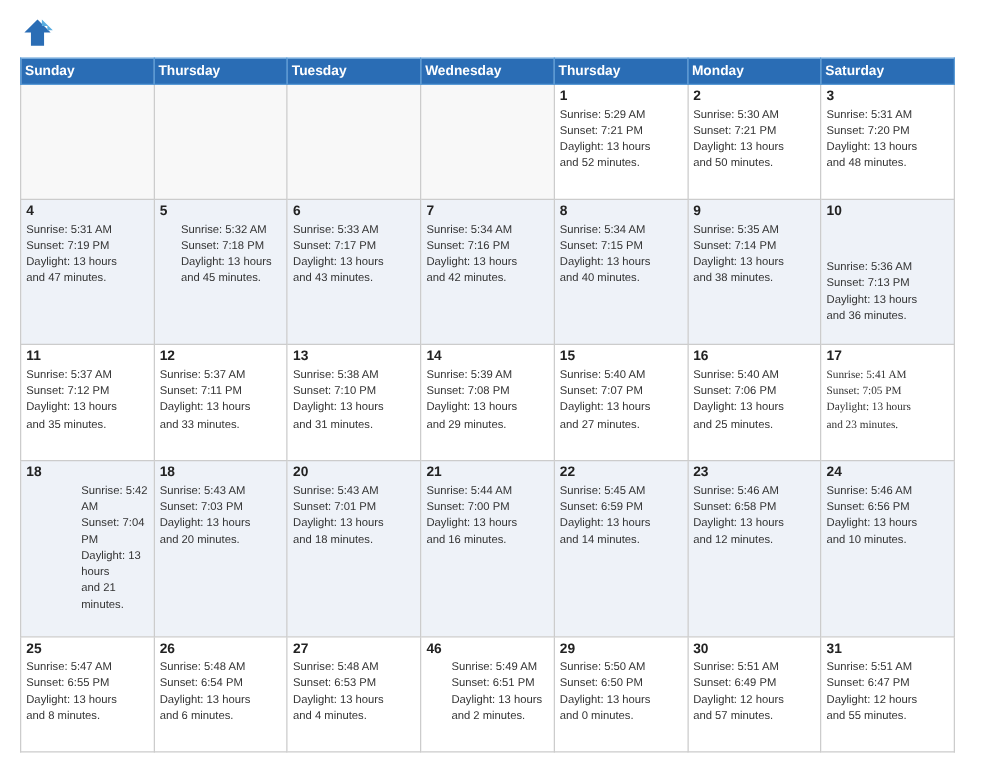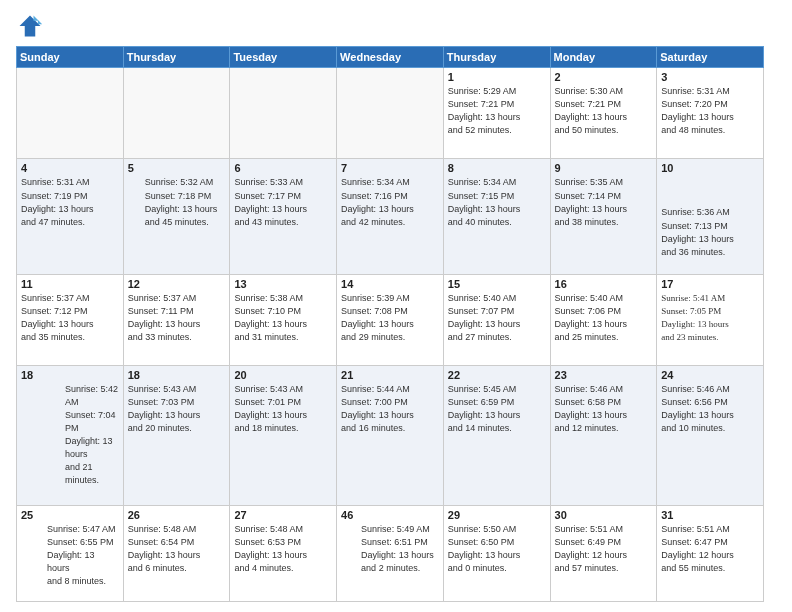--- a/index.html
+++ b/index.html
@@ -318,21 +318,21 @@
             <span class="day-num">24</span>
             <div class="cell-text" style="white-space: pre-line;">Sunrise: 5:46 AM
 Sunset: 6:56 PM
 Daylight: 13 hours
 and 10 minutes.</div>
           </td>
         </tr>
         <tr>
           <td>
             <span class="day-num">25</span>
-            <div class="cell-text" style="white-space: pre-line; margin-left: 26px;">Sunrise: 5:47 AM
+            <div class="cell-text" style="white-space: pre-line;">Sunrise: 5:47 AM
 Sunset: 6:55 PM
 Daylight: 13 hours
 and 8 minutes.</div>
           </td>
           <td>
             <span class="day-num">26</span>
             <div class="cell-text" style="white-space: pre-line;">Sunrise: 5:48 AM
 Sunset: 6:54 PM
 Daylight: 13 hours
 and 6 minutes.</div>

